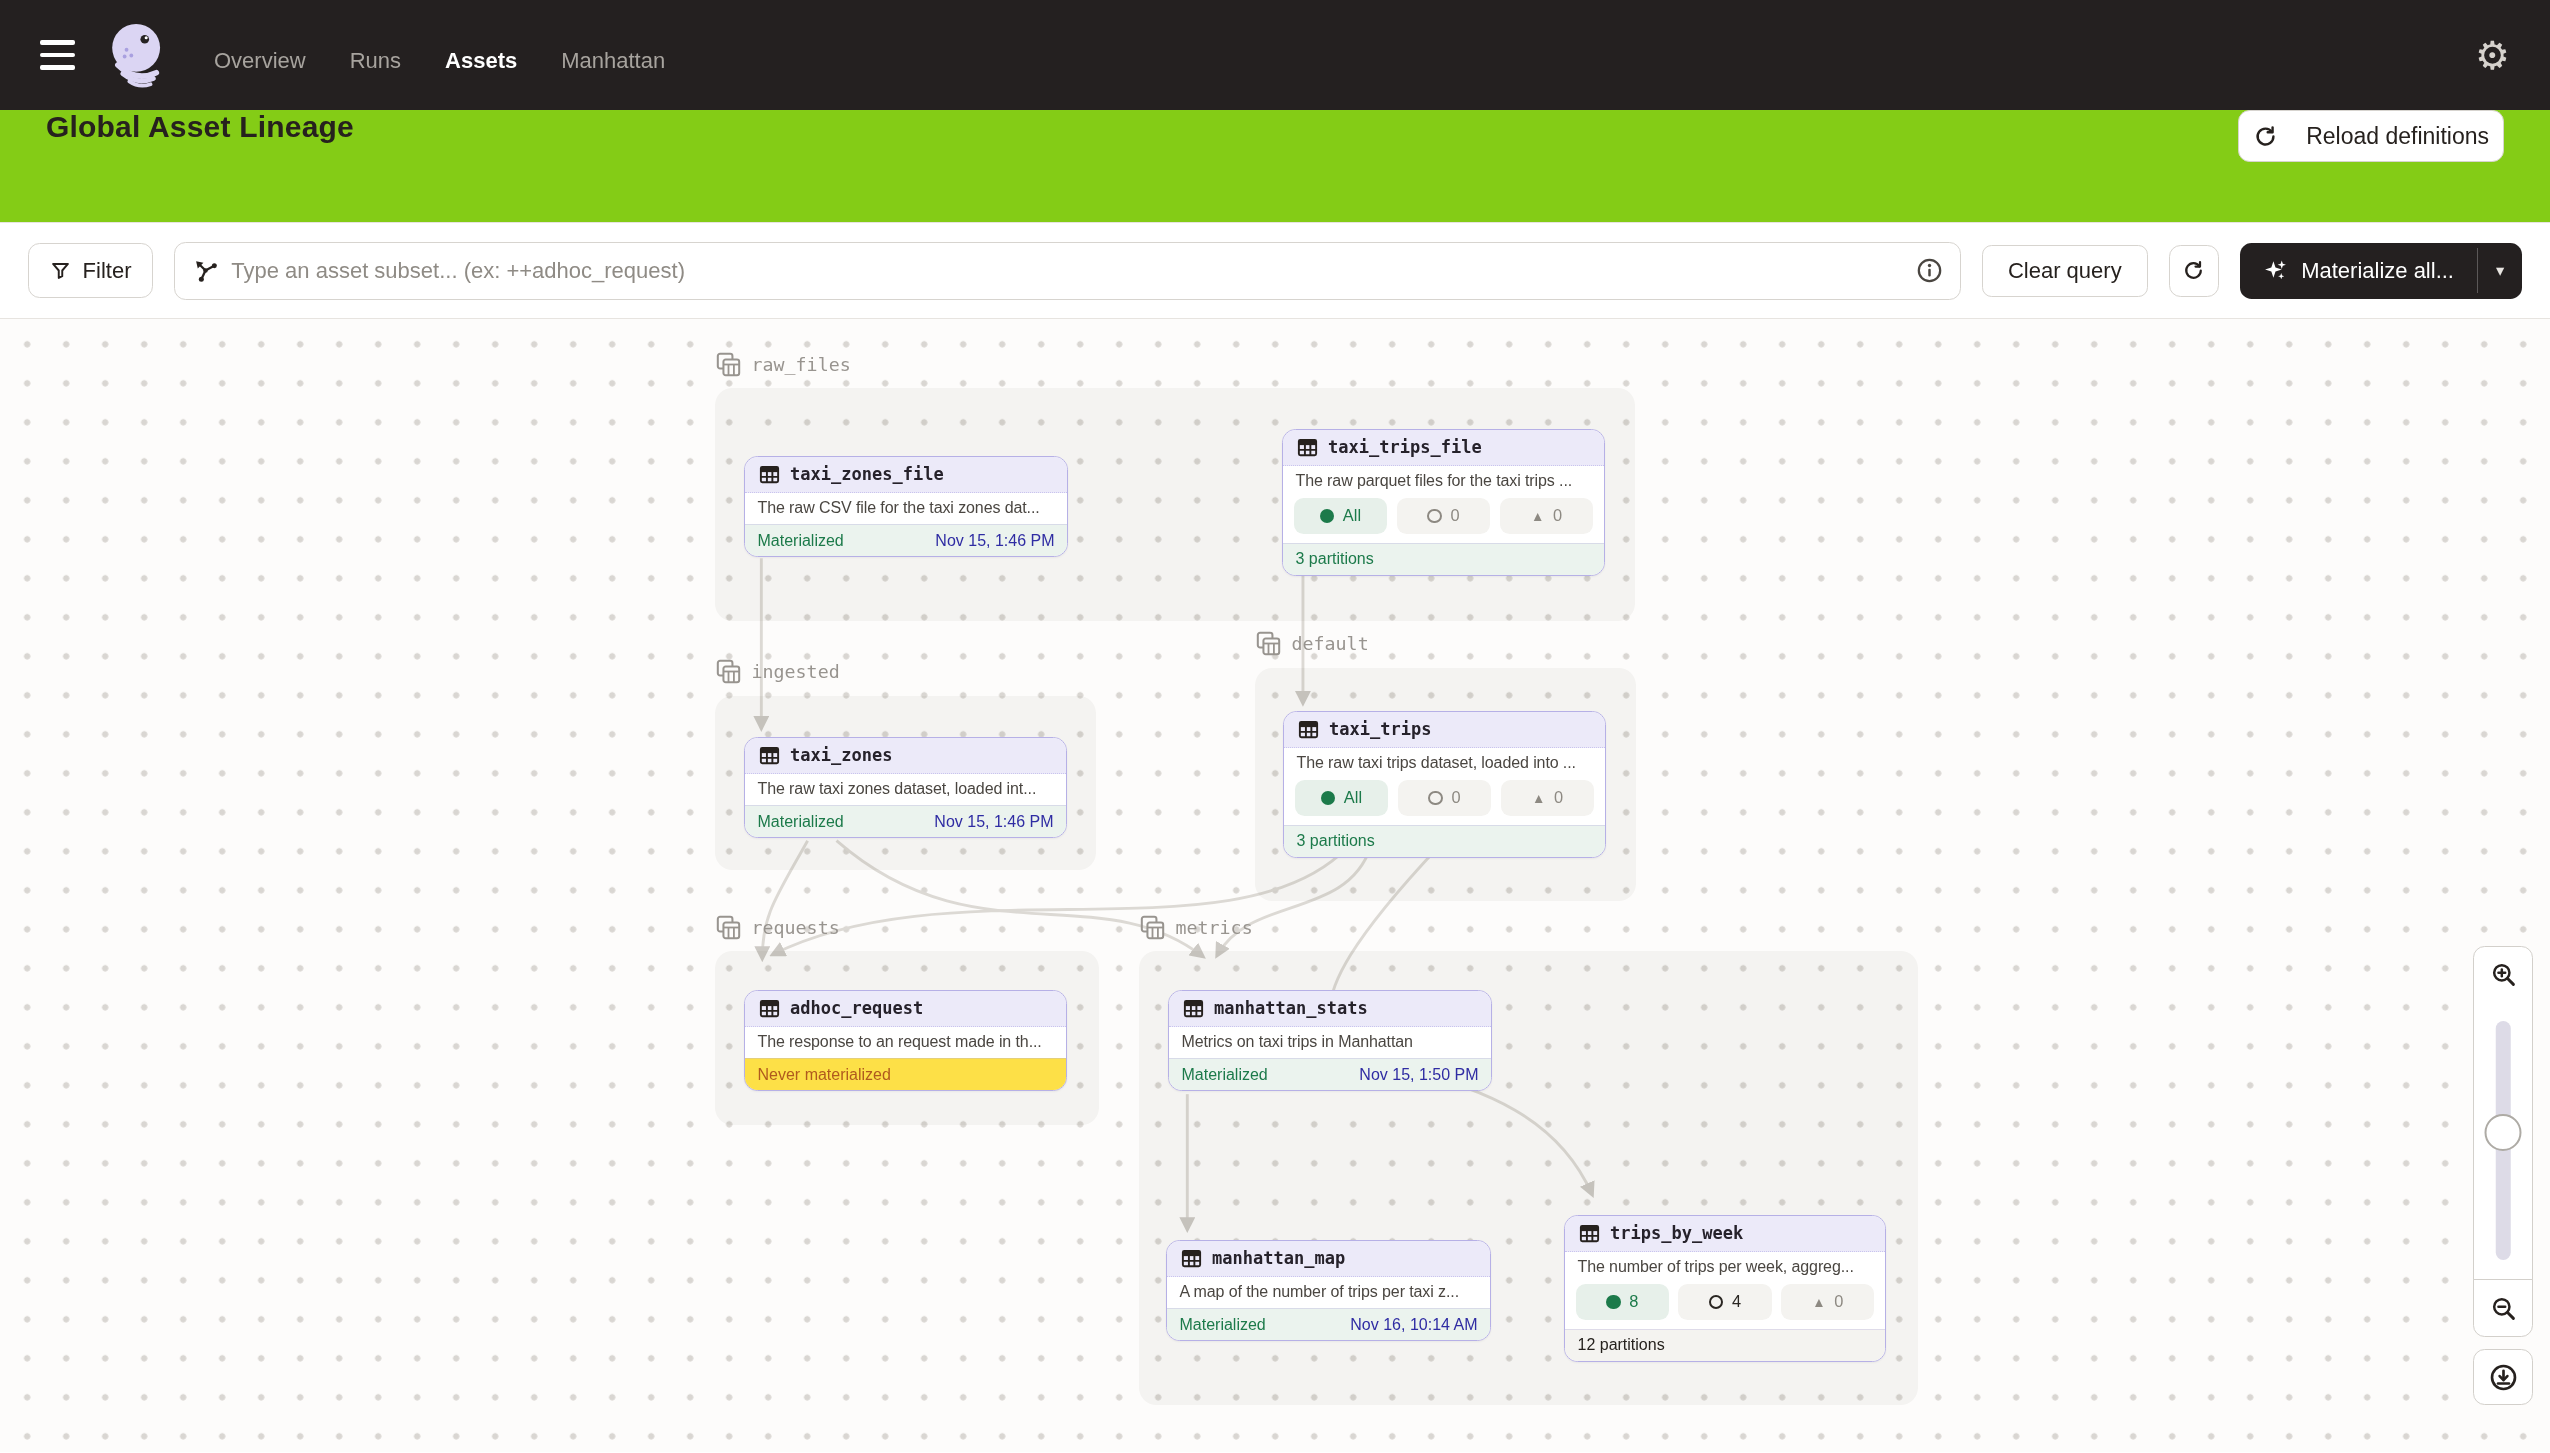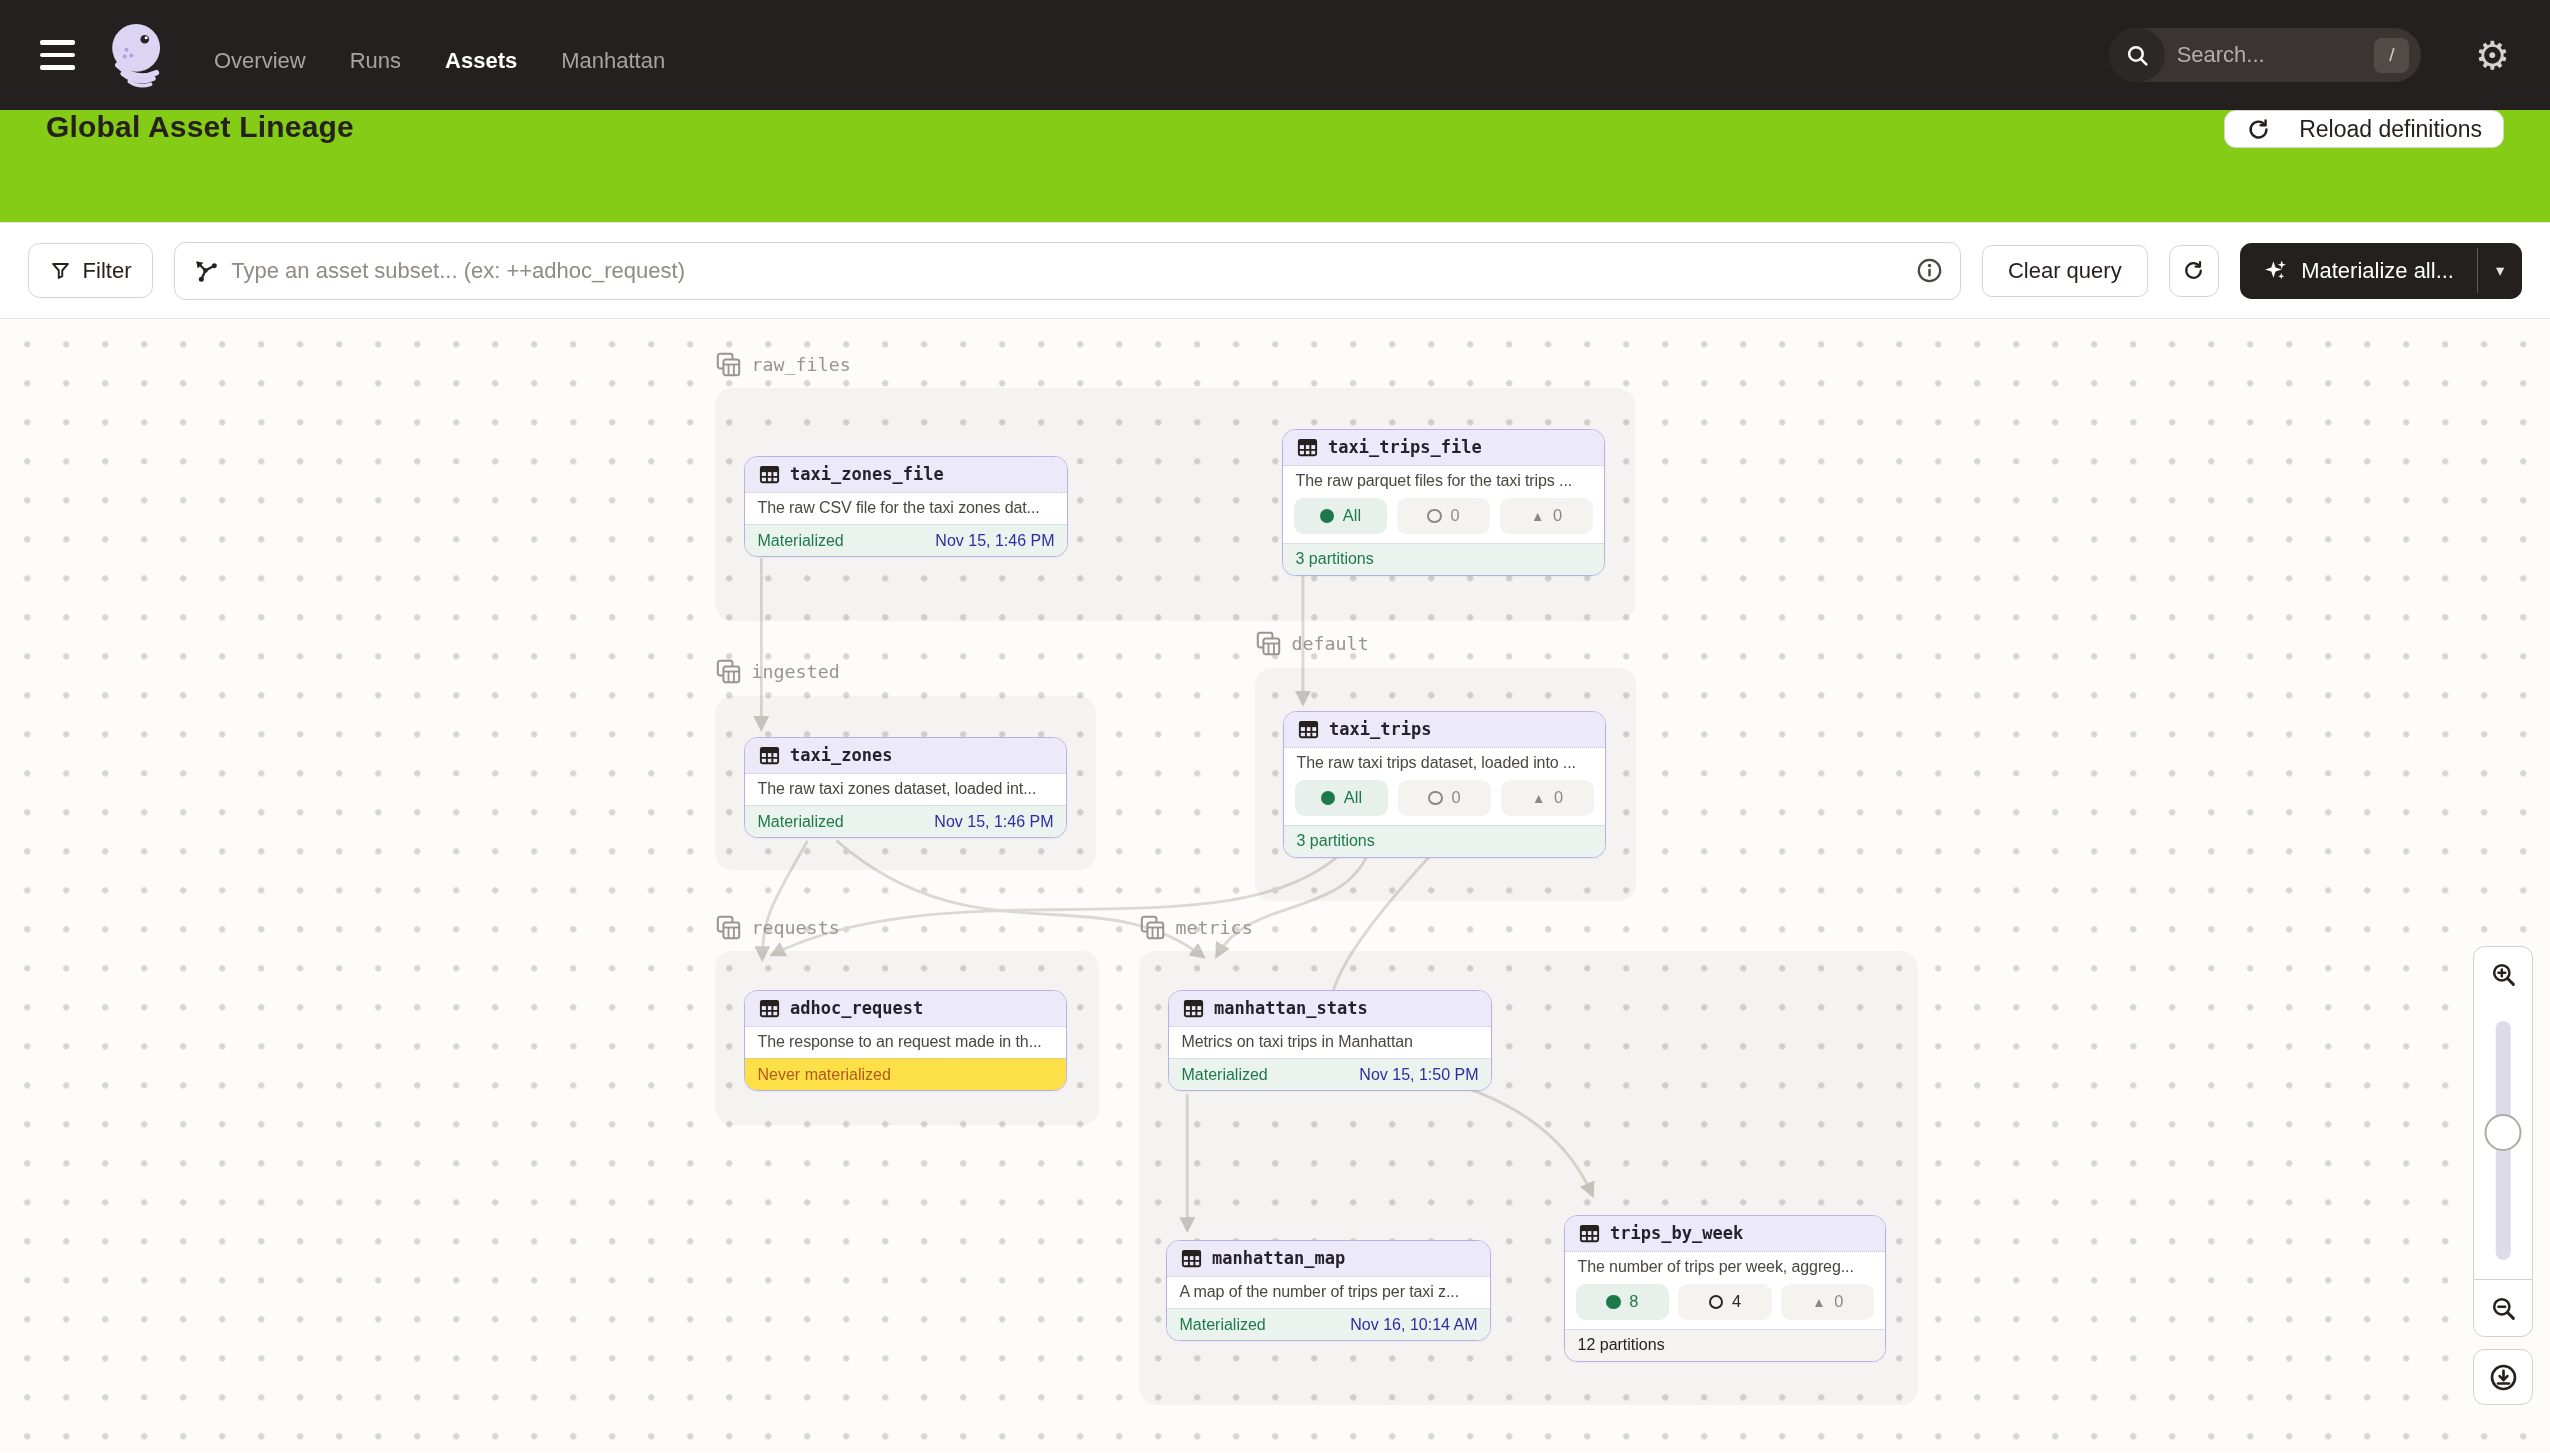--- a/index.html
+++ b/index.html
@@ -21,21 +21,21 @@
   .search-input { flex:1; background:transparent; border:none; outline:none; font-size:22px; color:#E8E5E1; padding:0 11.6px; min-width:0; }
   .search-input::placeholder { color:#B3AFAA; }
   .kbd { width:35px; height:35px; border-radius:7.7px; background:#514C48; color:#D2CEC9; font-size:19px; display:flex; align-items:center; justify-content:center; margin-right:11.6px; flex:none; }
   .gear { font-family:"DejaVu Sans",sans-serif; font-size:39px; color:#D6D2CD; cursor:pointer; line-height:1; }
 
   
   .page-header { height:113px; background:#84cc16; border-bottom:1.9px solid #E7E4E0; display:flex; padding:0 46px; }
   .page-title { font-size:30px; font-weight:bold; color:#26211E; letter-spacing:0.2px; }
   .ph-spacer { flex:1; }
   .btn { display:flex; align-items:center; gap:11.6px; background:#fff; border:1.9px solid #D7D4CF; border-radius:9.6px; color:#26211E; cursor:pointer; font-size:22px; }
-  .reload-btn { height:38px; padding:0 21px; border-radius:11.6px; font-size:23px;gap:28px; }
+  .reload-btn { height:52px; padding:0 14px; border-radius:11.6px; font-size:23px;gap:28px; }
 
   
   .toolbar { height:96px; background:#fff; border-bottom:1.9px solid #E7E4E0; display:flex; align-items:center; padding:0 28px; gap:21px; }
   .filter-btn { height:55px; padding:0 21px; border-radius:11.6px; }
   .query-wrap { flex:1; height:58px; border:1.9px solid #D7D4CF; border-radius:11.6px; display:flex; align-items:center; padding:0 17.3px; gap:13.5px; background:#fff; }
   .query-input { flex:1; border:none; outline:none; font-size:22px; color:#26211E; min-width:0; }
   .query-input::placeholder { color:#8F8B85; }
   .clear-btn { height:52px; padding:0 25px; }
   .refresh-btn { height:52px; width:50px; justify-content:center; padding:0; border-radius:11.6px; }
   .materialize-btn { height:56px; background:#242020; border-radius:11.6px; display:flex; align-items:stretch; color:#fff; cursor:pointer; overflow:hidden; }
@@ -106,30 +106,20 @@
     <path d="M17 55 q15 12 32 5" stroke="#DBD5F3" stroke-width="5" fill="none" stroke-linecap="round"></path>
     <path d="M24 63 q10 7 22 3" stroke="#DBD5F3" stroke-width="4" fill="none" stroke-linecap="round"></path>
   </svg>
   <nav class="nav-links">
     <span class="nav-link">Overview</span>
     <span class="nav-link">Runs</span>
     <span class="nav-link active">Assets</span>
     <span class="nav-link">Manhattan</span>
   </nav>
   <div class="nav-spacer"></div>
-  <div class="search-pill">
-    <span class="search-iconzone">
-      <svg class="icon" width="25" height="25" viewBox="0 0 24 24">
-          <circle cx="10.5" cy="10.5" r="6.5" stroke="#fff" stroke-width="2.4" fill="none"></circle>
-          <line x1="15.4" y1="15.4" x2="20.5" y2="20.5" stroke="#fff" stroke-width="2.4" stroke-linecap="round"></line>
-        </svg>
-    </span>
-    <input class="search-input" placeholder="Search..." style="">
-    <span class="kbd">/</span>
-  </div>
   <span class="gear">⚙</span>
 </header>
 
 <div class="page-header">
   <h1 class="page-title">Global Asset Lineage</h1>
   <div class="ph-spacer"></div>
   <button class="btn reload-btn">
     <svg class="icon" width="25" height="25" viewBox="0 0 24 24">
       <path d="M18.2 7.6 A7.6 7.6 0 1 0 19.6 12" stroke="#26211E" stroke-width="2.3" fill="none" stroke-linecap="round"></path>
       <polyline points="18.8,3.2 18.8,7.9 14.1,7.9" stroke="#26211E" stroke-width="2.3" fill="none" stroke-linecap="round" stroke-linejoin="round"></polyline>

